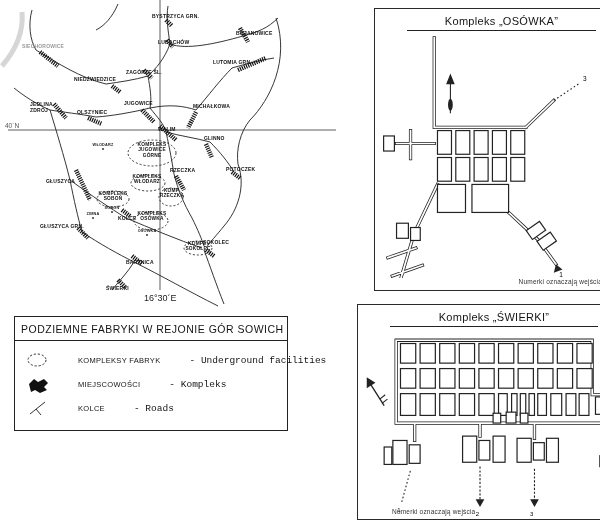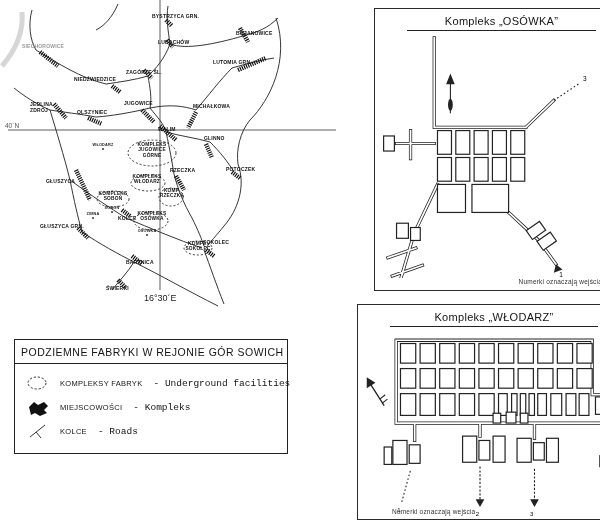--- a/index.html
+++ b/index.html
@@ -1,24 +1,24 @@
 <!DOCTYPE html>
 <html><head>
 <meta charset="utf-8">
 <style>
   html,body{margin:0;padding:0;background:#fff;}
   .canvas{position:relative;width:600px;height:521px;background:#fff;overflow:hidden;
           font-family:"Liberation Sans",sans-serif;color:#141414;}
   svg text{font-family:"Liberation Sans",sans-serif;}
   
-  .legend{position:absolute;left:14px;top:316px;width:272px;border:1.6px solid #222;background:#fff;margin-top:23px;}
+  .legend{position:absolute;left:14px;top:316px;width:272px;border:1.6px solid #222;background:#fff;}
   .legend-title{padding:6px 6px 5px;text-align:center;font-size:10.5px;letter-spacing:.5px;
                 border-bottom:1.3px solid #222;white-space:nowrap;}
   .legend-body{padding:4px 10px 7px;}
-  .legend-row{display:flex;align-items:center;gap:7px;margin:6px 0;}
+  .legend-row{display:flex;align-items:center;gap:25px;margin:6px 0;}
   .legend-icon{width:28px;height:18px;flex:0 0 28px;}
   .lbl-pl{font-size:7.5px;letter-spacing:.3px;white-space:nowrap;}
   .lbl-en{font-family:"Liberation Mono",monospace;font-size:9.5px;white-space:nowrap;margin-left:4px;}
   
   .panel{position:absolute;border:1.6px solid #2a2a2a;background:#fff;padding-left:16px;}
   .panel-osowka{left:374px;top:8px;width:221px;height:281px;}
   .panel-wlodarz{left:357px;top:304px;width:240px;height:214px;}
   .panel-title{text-align:center;margin:6px 14px 0;font-size:11px;letter-spacing:.3px;white-space:nowrap;}
   .title-rule{border-bottom:1.2px solid #222;margin:3px 16px 0;}
   .plan{position:absolute;left:0;bottom:12px;width:100%;}
@@ -222,21 +222,21 @@
       <polygon points="168,222 166,230 174,227" fill="#222"></polygon>
 
       <text x="171" y="234" font-size="6">1</text>
       <text x="13" y="255" font-size="6">2</text>
       <text x="193" y="52" font-size="6">3</text>
     </svg>
     <div class="caption cap-right">Numerki oznaczają wejścia</div>
   </div>
 
   <div class="panel panel-wlodarz">
-    <div class="panel-title">Kompleks „WŁODARZ”</div>
+    <div class="panel-title">Kompleks „ŚWIERKI”</div>
     <div class="title-rule"></div>
     <svg class="plan" viewBox="0 0 235 176" style="bottom:2px">
       <defs>
         <path id="wl-gal" d="M35,14 H215 M35,14 V90 M215,14 V64 M215,64 H242 M242,64 V90
                              M35,90 H242 M238,90 V118 M52,90 V106 M112,90 V102 M162,90 V104 M238,146 V160"></path>
       </defs>
       <use href="#wl-gal" class="gal-outer"></use>
       <use href="#wl-gal" class="gal-inner"></use>
       <g id="wl-grid">
           <rect x="39" y="17" width="14" height="18" class="room"></rect>

